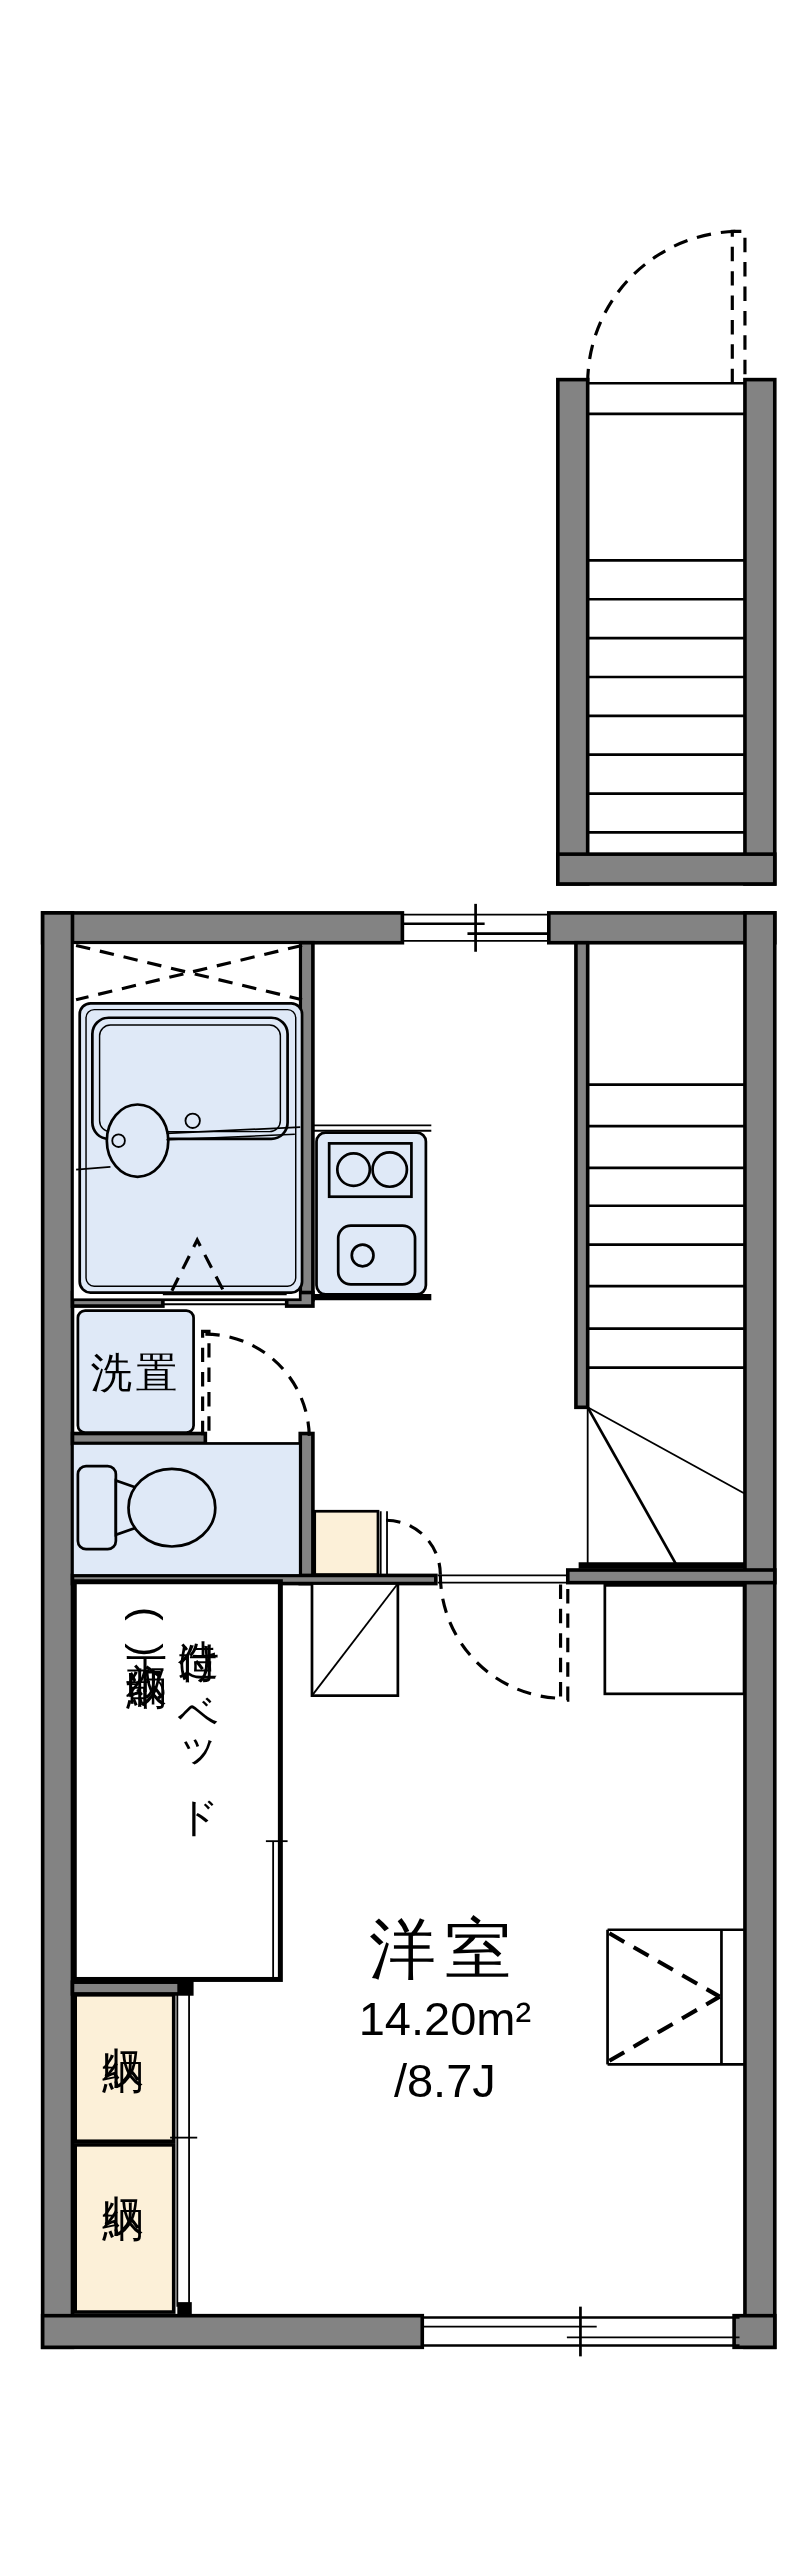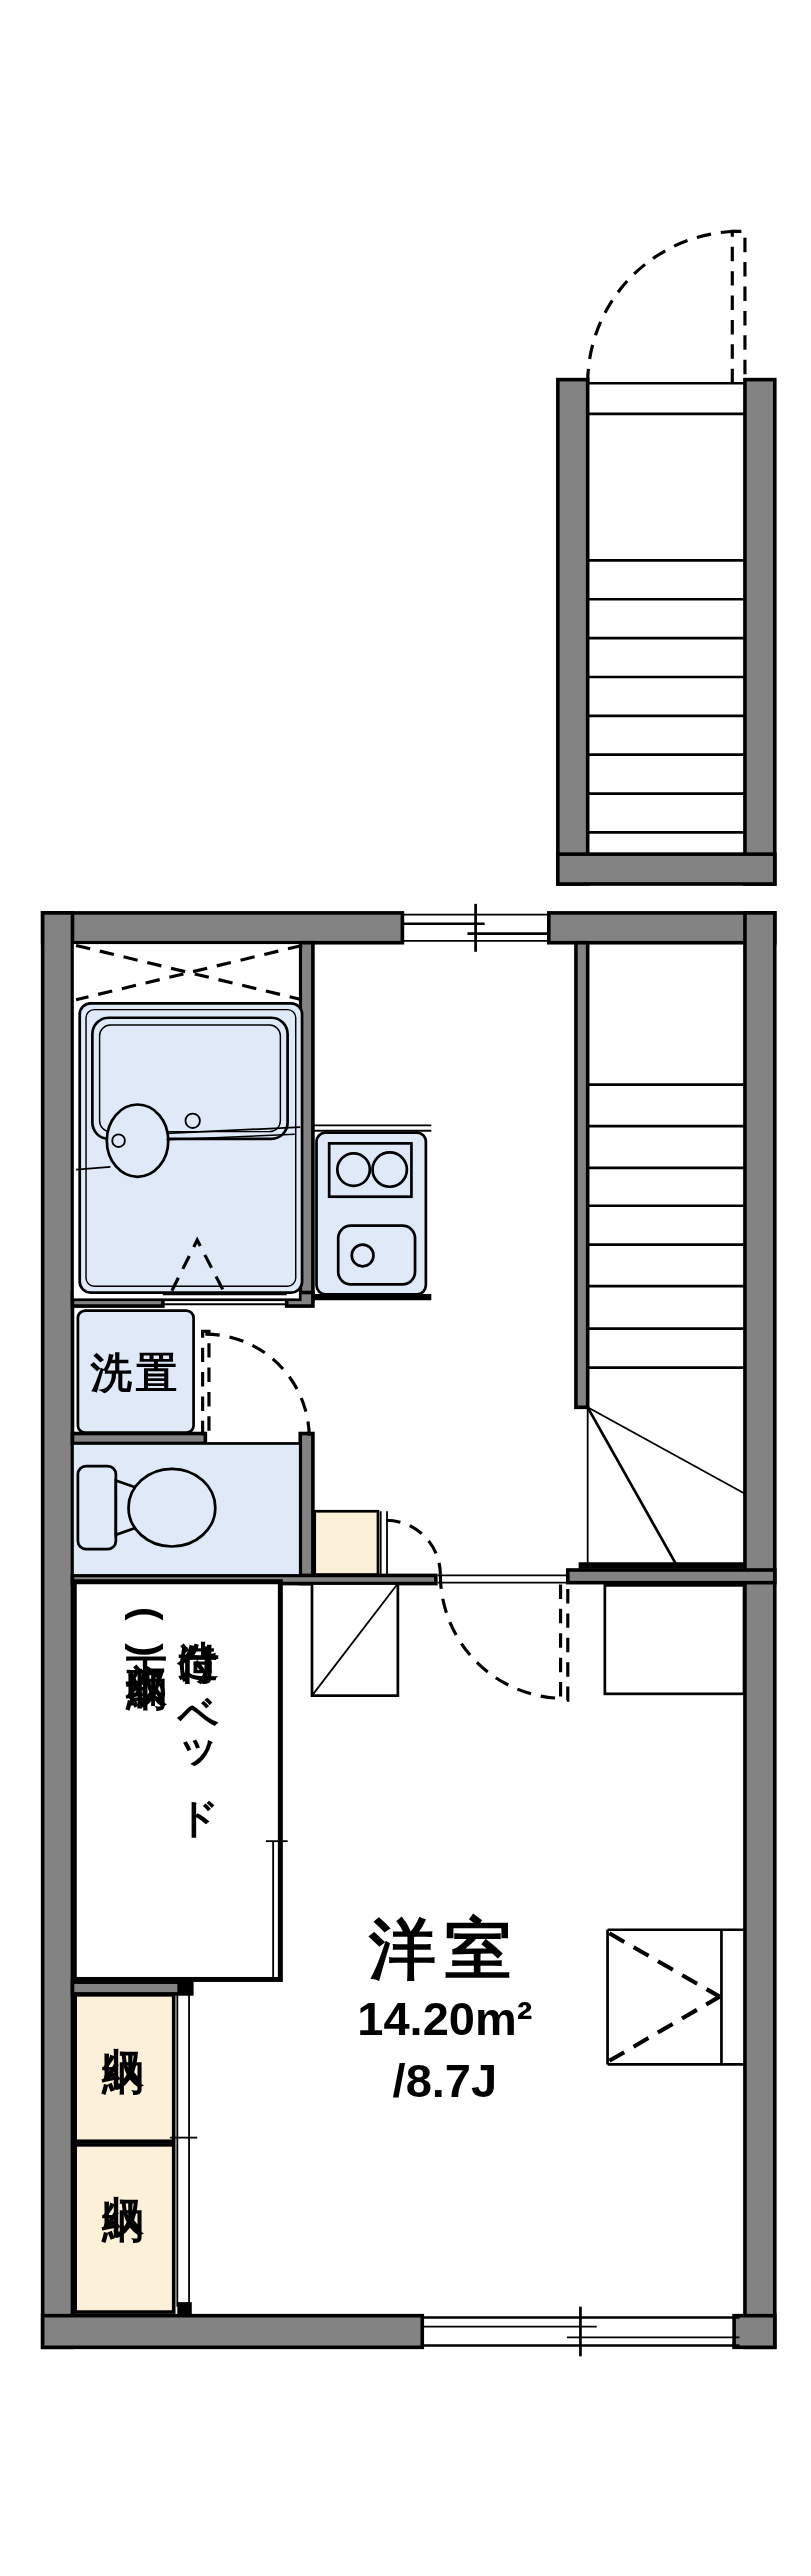--- a/index.html
+++ b/index.html
@@ -1,17 +1,17 @@
 <!DOCTYPE html>
 <html style="font-size:14.5px"><head>
 <meta charset="utf-8">
 <style>
   html,body{margin:0;padding:0;background:#fff;}
   #stage{position:relative;width:812px;height:2576px;background:#fff;
-         font-family:"Liberation Sans",sans-serif;font-weight:bold;}
+         font-family:"Liberation Sans",sans-serif;}
   svg{position:absolute;left:0;top:0;}
   .wall{fill:#838383;stroke:#000;stroke-width:4;}
   .blk{fill:#000;stroke:none;}
   .ln{stroke:#000;fill:none;stroke-width:3;}
   .ln2{stroke:#000;fill:none;stroke-width:2;}
   .thick{stroke:#000;fill:none;stroke-width:7;}
   .fx{fill:#dfe9f7;stroke:#000;stroke-width:3;}
   .fxl{fill:none;stroke:#000;stroke-width:1.6;}
   .cream{fill:#fcf0d8;stroke:#000;stroke-width:3;}
   .dash{stroke:#000;fill:none;stroke-width:3.5;stroke-dasharray:16 11;}

